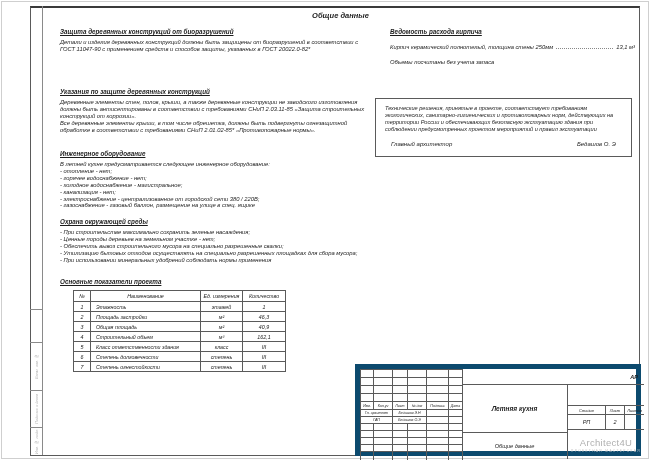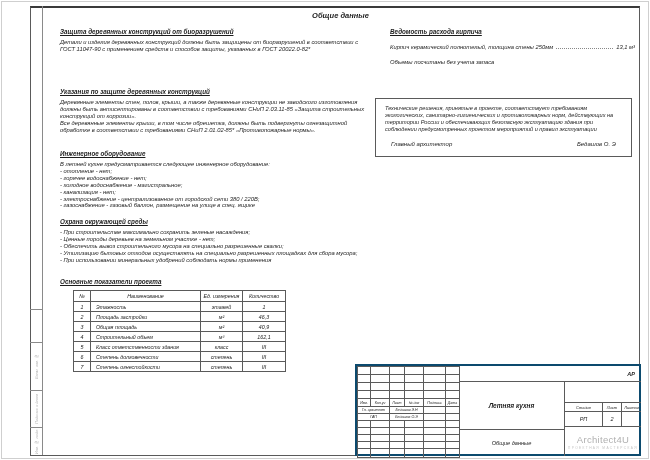--- a/index.html
+++ b/index.html
@@ -27,21 +27,21 @@
   .ind-table .name-col{text-align:left;padding-left:5px;}
   .brick-line{display:flex;align-items:flex-end;font-size:5.8px;margin-top:9px;}
   .leader{flex:1;border-bottom:1px dotted #888;margin:0 3px 1px 3px;min-width:20px;}
   .brick-note{font-size:5.8px;margin-top:9px;}
   .approval-box{position:absolute;left:375px;top:98px;width:257px;height:59px;
       border:1px solid #5a5a5a;box-sizing:border-box;padding:6px 9px 0 9px;}
   .approval-text{font-size:5.6px;line-height:7px;}
   .sign-row{display:flex;justify-content:space-between;margin-top:8px;padding:0 6px;font-size:6px;}
   
   .stamp{position:absolute;left:355px;top:364px;width:286px;height:92px;
-         border:2px solid #0c4a6e;box-sizing:border-box;background:#fff;}
+         border:5px solid #0c4a6e;box-sizing:border-box;background:#fff;}
   .rev-table{position:absolute;left:0;top:0;border-collapse:collapse;table-layout:fixed;}
   .rev-table td{border:1px solid #5a5a5a;font-size:3.6px;font-style:italic;padding:0 1px;
        text-align:center;overflow:hidden;white-space:nowrap;}
   .cell{position:absolute;box-sizing:border-box;}
   .ar-cell{left:102px;top:0;width:182px;height:16px;border-bottom:1px solid #5a5a5a;
        display:flex;align-items:center;justify-content:flex-end;padding-right:6px;
        font-size:5.5px;font-weight:bold;}
   .project-cell{left:102px;top:16px;width:106px;height:48px;border-right:1px solid #5a5a5a;
        border-bottom:1px solid #5a5a5a;display:flex;align-items:center;justify-content:center;
        font-size:6.5px;font-weight:bold;}

